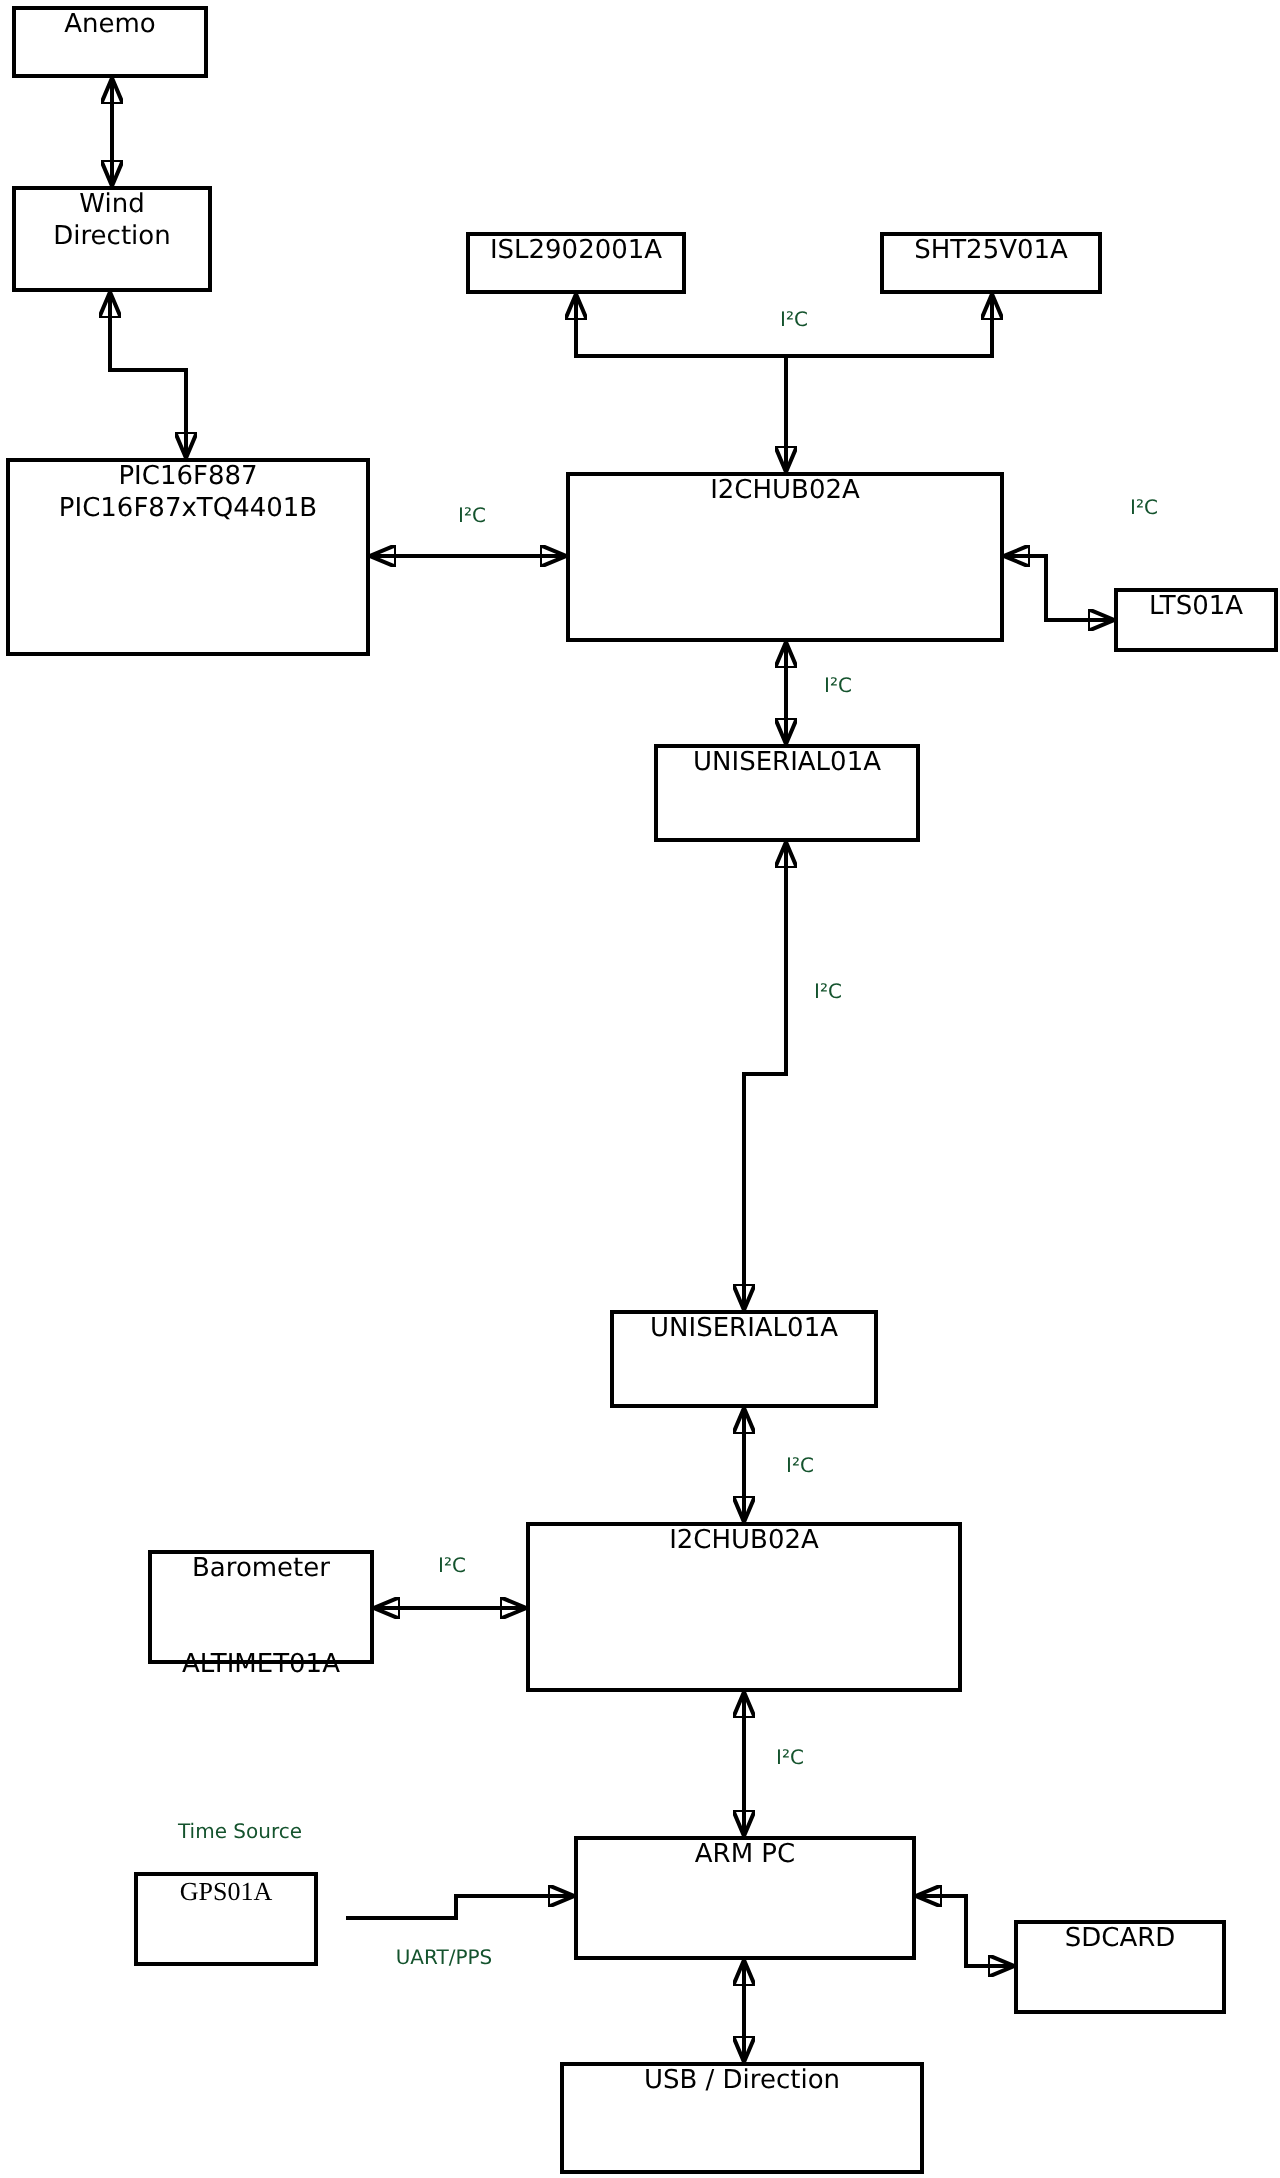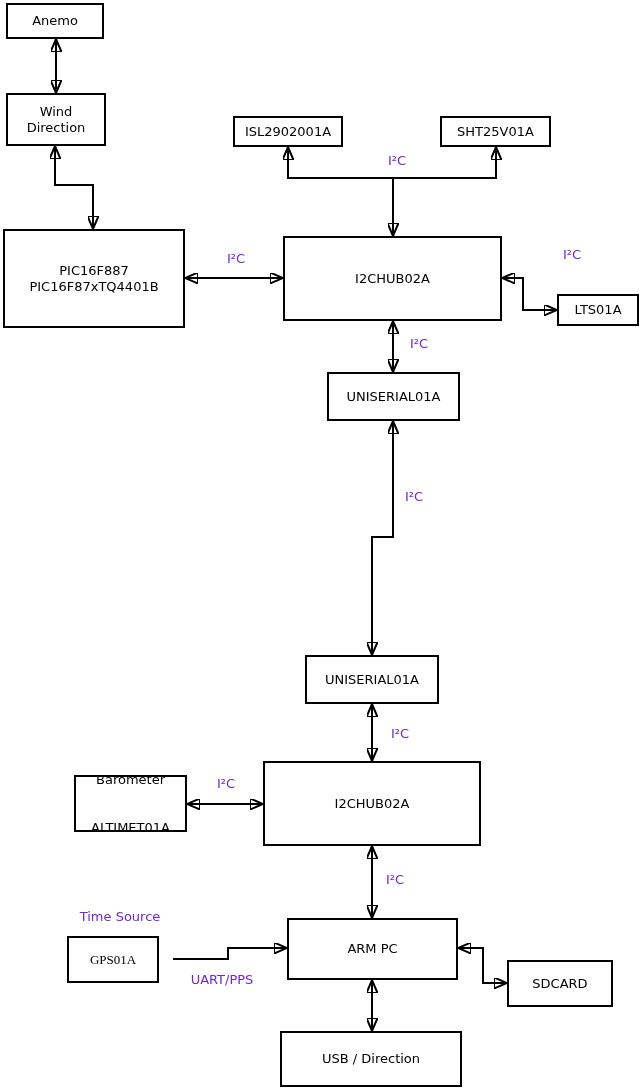--- a/index.html
+++ b/index.html
@@ -26,32 +26,31 @@
   }
   .node {
     position: absolute;
     box-sizing: border-box;
     border: 2px solid #000000;
     background: #ffffff;
     color: #000000;
     display: flex;
     flex-direction: column;
     align-items: center;
-    justify-content: center;
     text-align: center;
     font-size: 13px;
     line-height: 16px;
     white-space: nowrap;
   }
   .edge-label {
     position: absolute;
     transform: translate(-50%, -50%);
-    font-size: 13px;
+    font-size: 10px;
     line-height: 14px;
-    color: #6d28d9;
+    color: #14532d;
     white-space: nowrap;
   }
 </style>
 </head>
 <body>
 
 <div class="canvas">
 
   <svg class="wires" viewBox="0 0 640 1089" aria-hidden="true">
     <defs>

